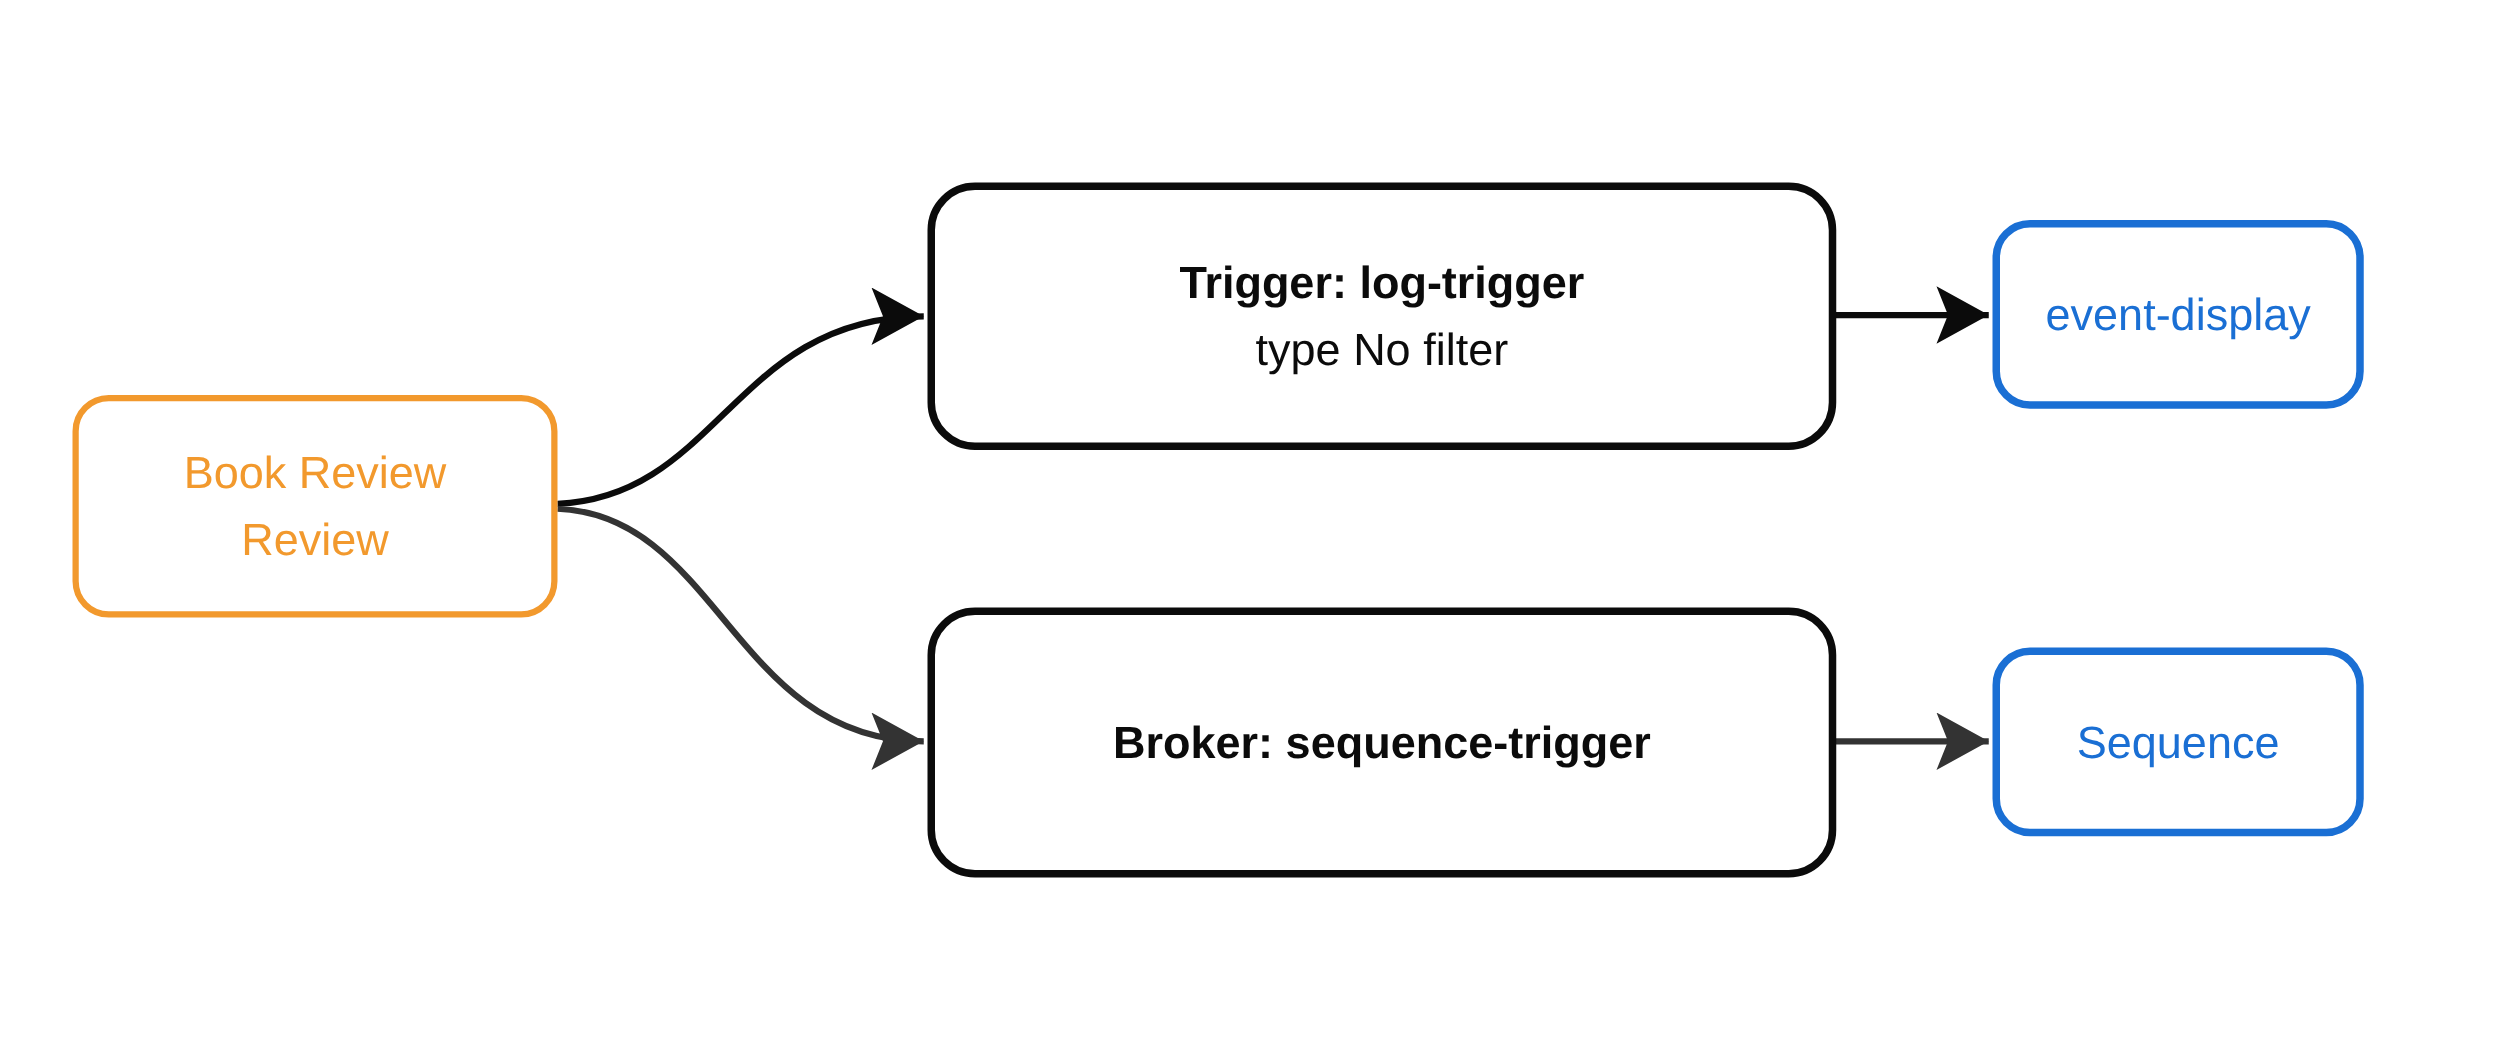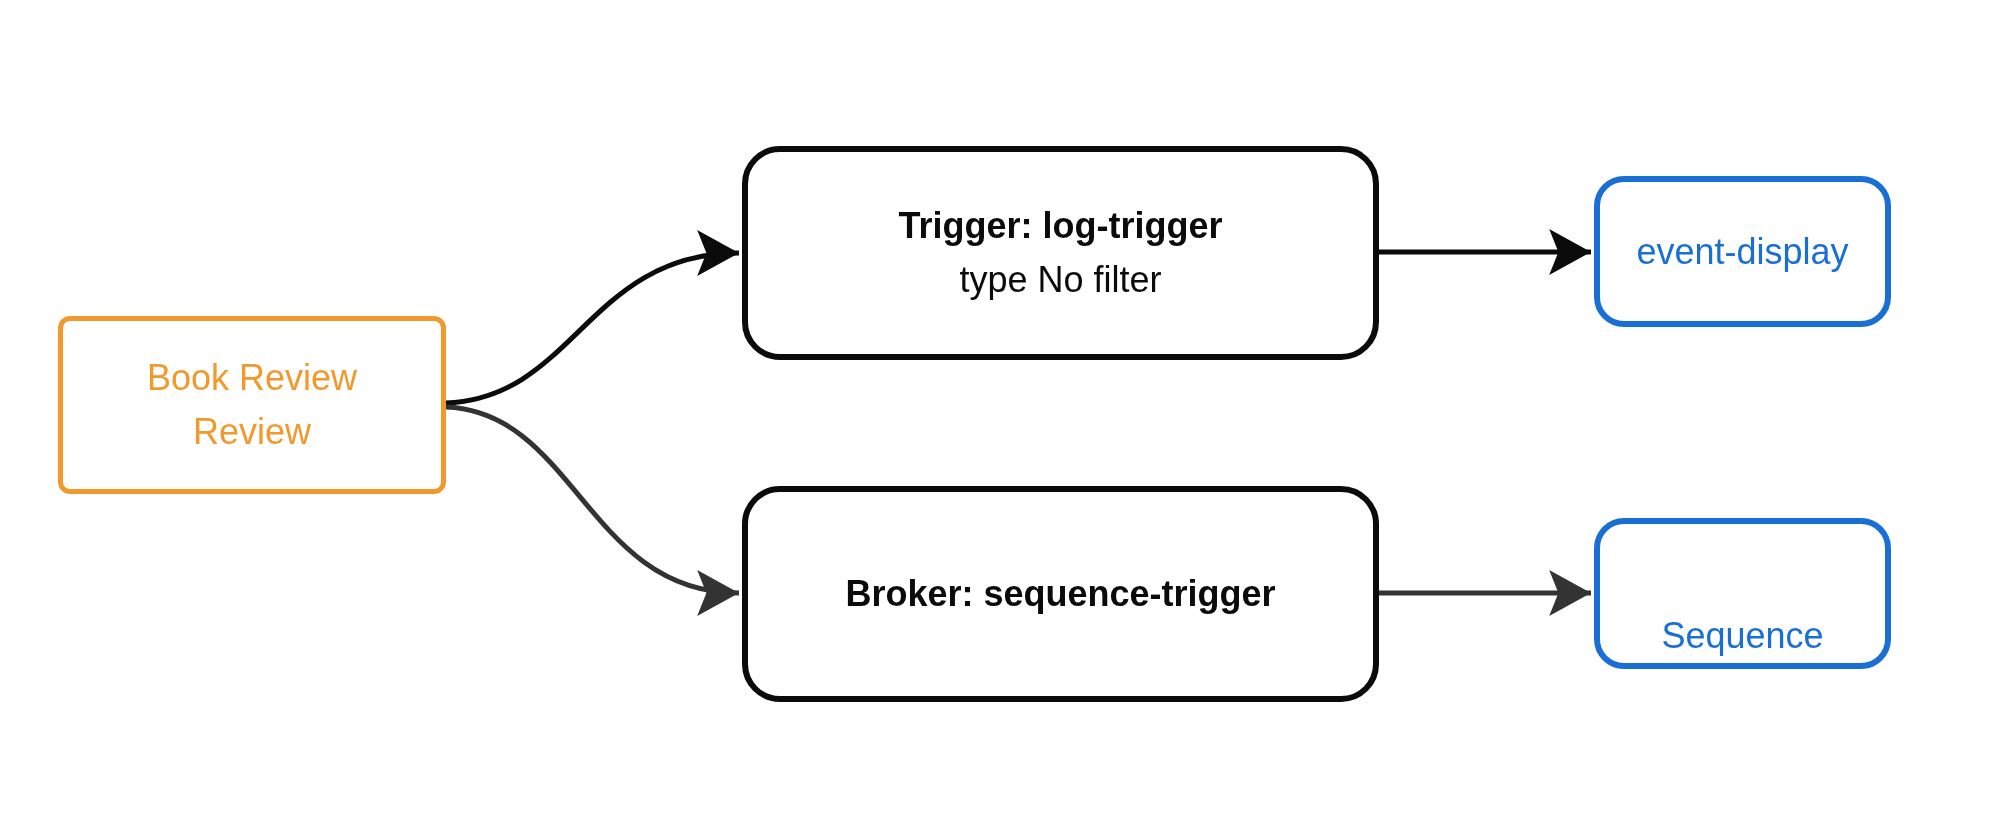--- a/index.html
+++ b/index.html
@@ -44,42 +44,42 @@
     box-sizing: border-box;
     font-size: 36px;
     line-height: 1.5;
   }
   .node-broker {
     left: 58px;
     top: 316px;
     width: 388px;
     height: 178px;
     border: 5px solid var(--color-orange, #f2992d);
-    border-radius: 12px;
+    border-radius: 29px;
     color: var(--color-orange, #f2992d);
   }
   .node-trigger {
     border: 6px solid var(--color-node_dark, #0b0b0b);
     border-radius: 38px;
     color: var(--color-node_dark, #0b0b0b);
-    width: 637px;
+    width: 727px;
     left: 742px;
   }
   .node-trigger-log      { top: 146px; height: 214px; }
   .node-trigger-sequence { top: 486px; height: 216px; }
   .node-trigger .node-title { font-weight: 700; }
   .node-target {
     border: 6px solid var(--color-blue, #1a6fd4);
     border-radius: 30px;
     color: var(--color-blue, #1a6fd4);
     width: 297px;
     left: 1594px;
   }
   .node-target-event    { top: 176px; height: 151px; }
-  .node-target-sequence { top: 518px; height: 151px; justify-content: flex-end; }
+  .node-target-sequence { top: 518px; height: 151px; }
   .node-line { display: block; }
 </style>
 </head>
 <body>
 
 <div class="canvas">
 
   <svg class="edges" viewBox="0 0 1999 831" xmlns="http://www.w3.org/2000/svg">
     <defs>
       <marker id="arrow-black" markerUnits="userSpaceOnUse" markerWidth="42" markerHeight="46" viewBox="0 0 10 11" refX="10" refY="5.5" orient="auto">

